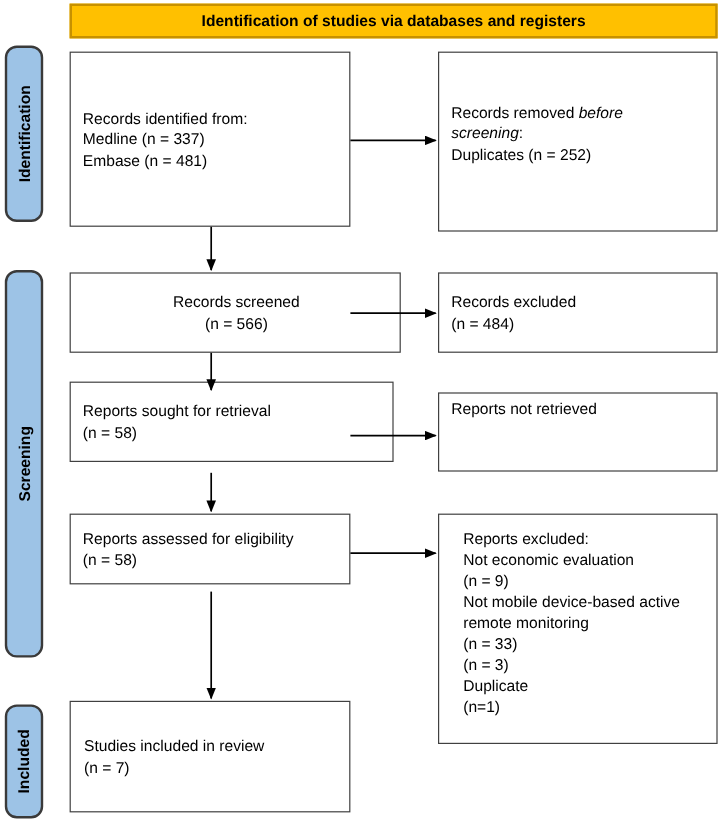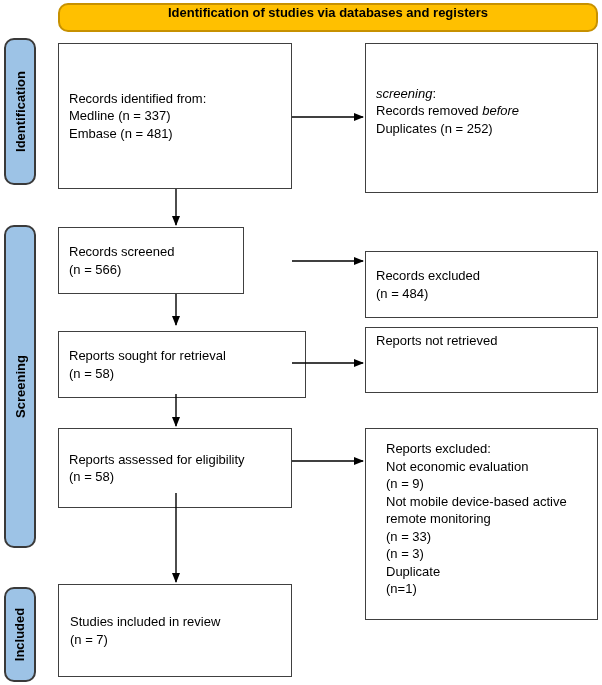--- a/index.html
+++ b/index.html
@@ -10,22 +10,22 @@
   }
   html,body{margin:0;padding:0;background:#fff;}
   .canvas{
     position:relative; width:602px; height:685px; background:#fff;
     font-family:"Liberation Sans", sans-serif; color:var(--text);
     overflow:hidden;
   }
   .header{
     position:absolute; left:58px; top:3px; width:540px; height:29px;
     background:var(--header-fill); border:2px solid var(--header-border);
-    border-radius:10px; box-sizing:border-box;
-    display:flex; justify-content:center;
+    border-radius:0; box-sizing:border-box;
+    display:flex; align-items:center; justify-content:center;
     font-size:13px; font-weight:bold;
   }
   .stage{
     position:absolute; left:4px; width:32px;
     background:var(--stage-fill); border:2px solid var(--stage-border);
     border-radius:10px; box-sizing:border-box;
     display:flex; align-items:center; justify-content:center;
   }
   .vtext{
     transform:rotate(-90deg); white-space:nowrap;
@@ -65,45 +65,45 @@
     <span class="vtext">Included</span>
   </div>
 
   <div class="box" style="left:58px; top:43px; width:234px; height:146px;">
       <div class="line"><span>Records identified from:</span></div>
       <div class="line"><span>Medline (n = 337)</span></div>
       <div class="line"><span>Embase (n = 481)</span></div>
     </div>
 
   <div class="box bias-up" style="left:365px; top:43px; width:233px; height:150px;">
+      <div class="line"><span>Records removed </span><span class="italic">before</span></div>
       <div class="line"><span class="italic">screening</span><span>:</span></div>
-      <div class="line"><span>Records removed </span><span class="italic">before</span></div>
       <div class="line"><span>Duplicates (n = 252)</span></div>
     </div>
 
-  <div class="box" style="left:58px; top:227px; width:186px; height:67px;">
+  <div class="box" style="left:58px; top:227px; width:276px; height:67px;text-align:center;">
       <div class="line"><span>Records screened</span></div>
       <div class="line"><span>(n = 566)</span></div>
     </div>
 
-  <div class="box" style="left:365px; top:227px; width:233px; height:67px;margin-top:24px;">
+  <div class="box" style="left:365px; top:227px; width:233px; height:67px;">
       <div class="line"><span>Records excluded</span></div>
       <div class="line"><span>(n = 484)</span></div>
     </div>
 
-  <div class="box" style="left:58px; top:331px; width:248px; height:67px;">
+  <div class="box" style="left:58px; top:318px; width:270px; height:67px;">
       <div class="line"><span>Reports sought for retrieval</span></div>
       <div class="line"><span>(n = 58)</span></div>
     </div>
 
   <div class="box" style="left:365px; top:327px; width:233px; height:66px;justify-content:space-between;">
       <div class="line"><span>Reports not retrieved</span></div>
     </div>
 
-  <div class="box" style="left:58px; top:428px; width:234px; height:80px;">
+  <div class="box" style="left:58px; top:428px; width:234px; height:59px;">
       <div class="line"><span>Reports assessed for eligibility</span></div>
       <div class="line"><span>(n = 58)</span></div>
     </div>
 
   <div class="box top" style="left:365px; top:428px; width:233px; height:192px;">
       <div class="line"><span>Reports excluded:</span></div>
       <div class="line"><span>Not economic evaluation</span></div>
       <div class="line"><span>(n = 9)</span></div>
       <div class="line"><span>Not mobile device-based active</span></div>
       <div class="line"><span>remote monitoring</span></div>

